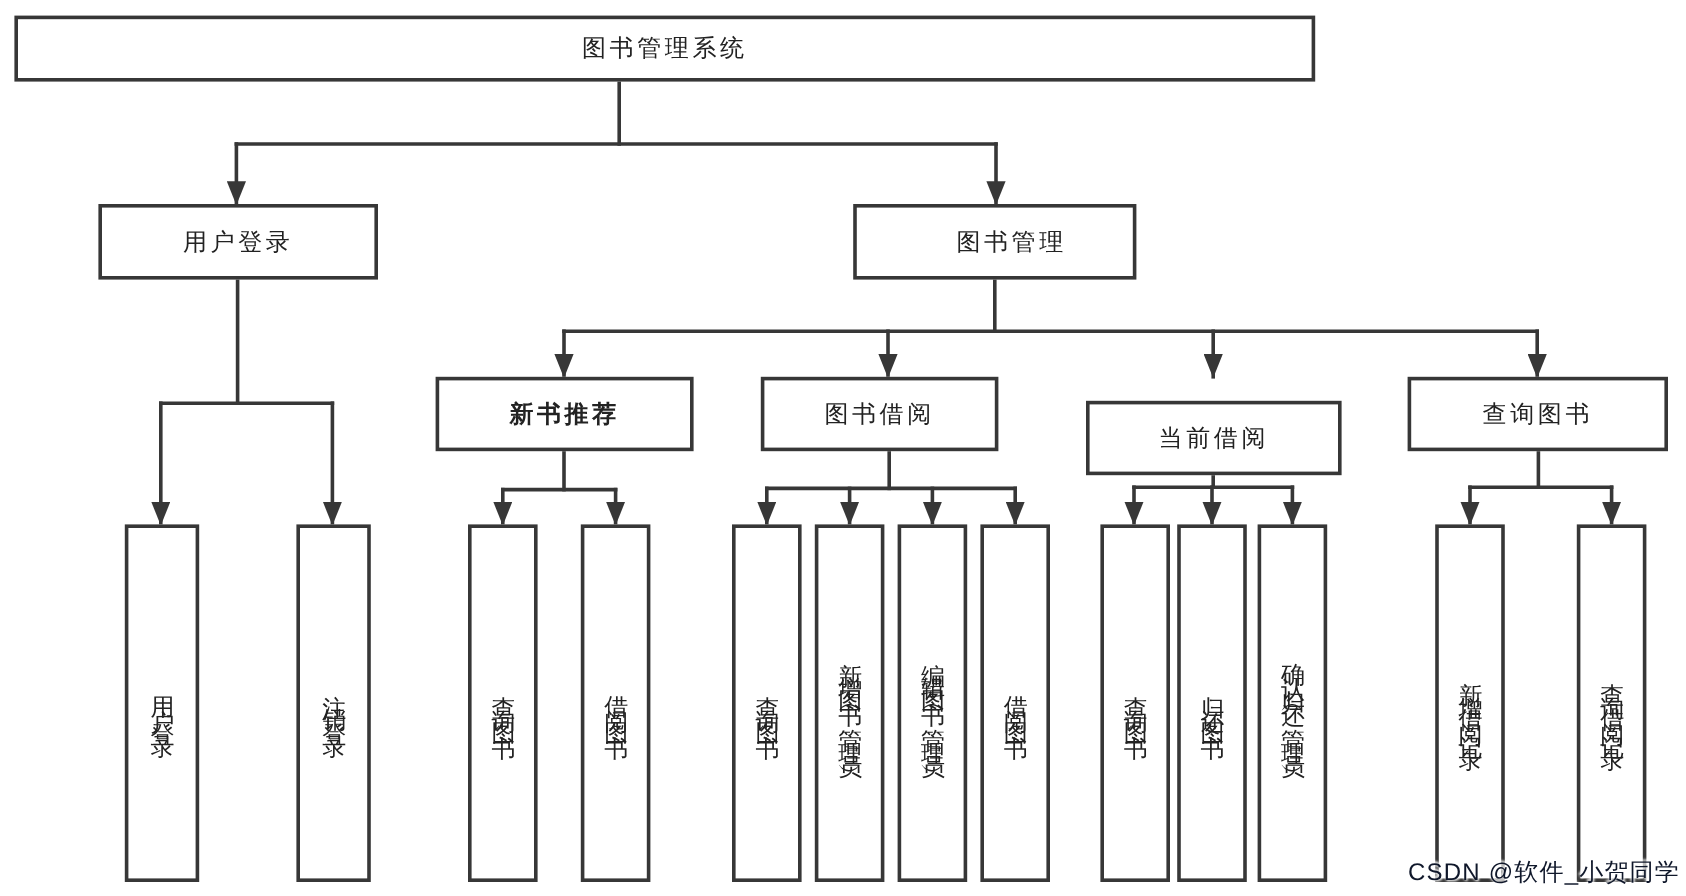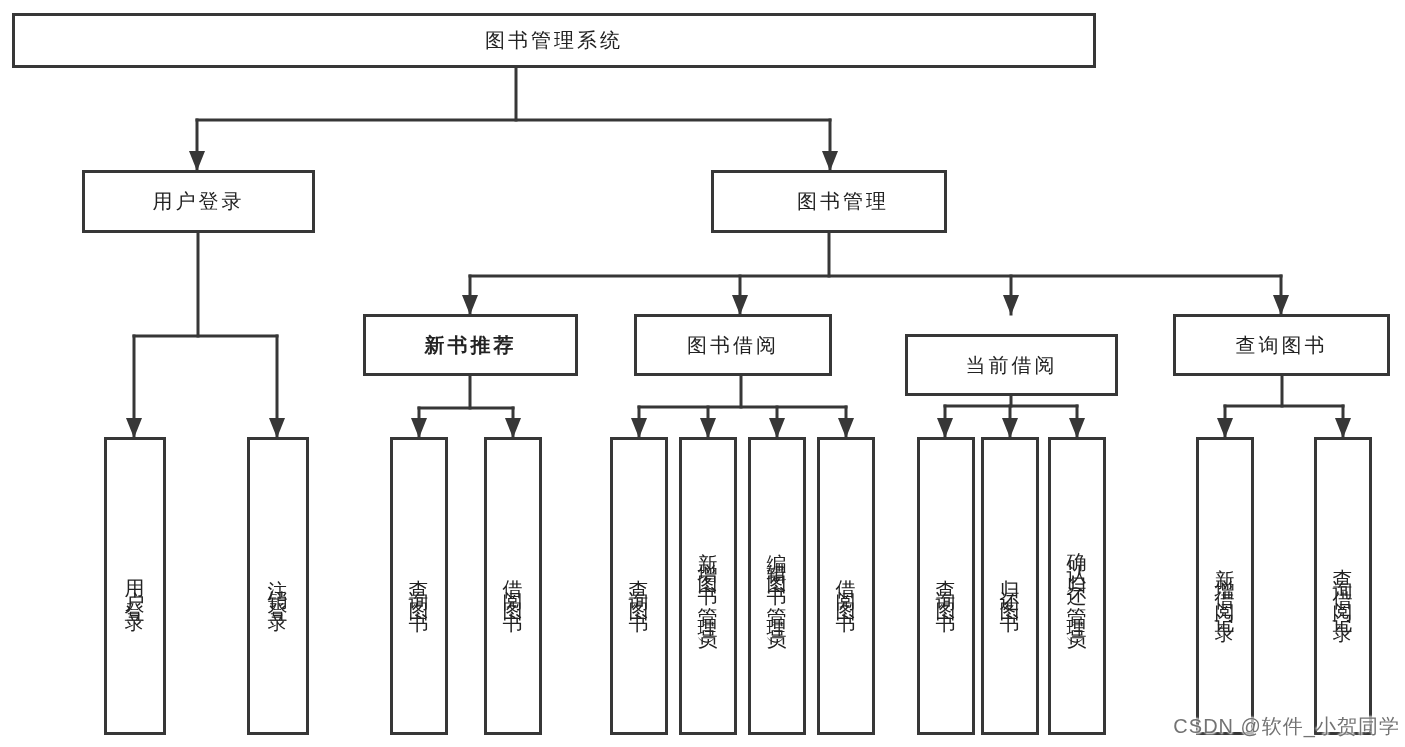--- a/index.html
+++ b/index.html
@@ -39,21 +39,21 @@
     letter-spacing: 11px;
     line-height: 1;
     color: #222222;
     white-space: nowrap;
   }
   .watermark {
     position: absolute;
     right: 5px;
     top: 713px;
     font-size: 20px;
-    color: #737373;
+    color: #0f172a;
     letter-spacing: 1px;
     text-shadow: 0 0 3px #ffffff, 1px 1px 2px #ffffff, -1px -1px 2px #ffffff;
     z-index: 3;
     white-space: nowrap;
   }
 </style>
 </head>
 <body>
 
 <div id="canvas">

